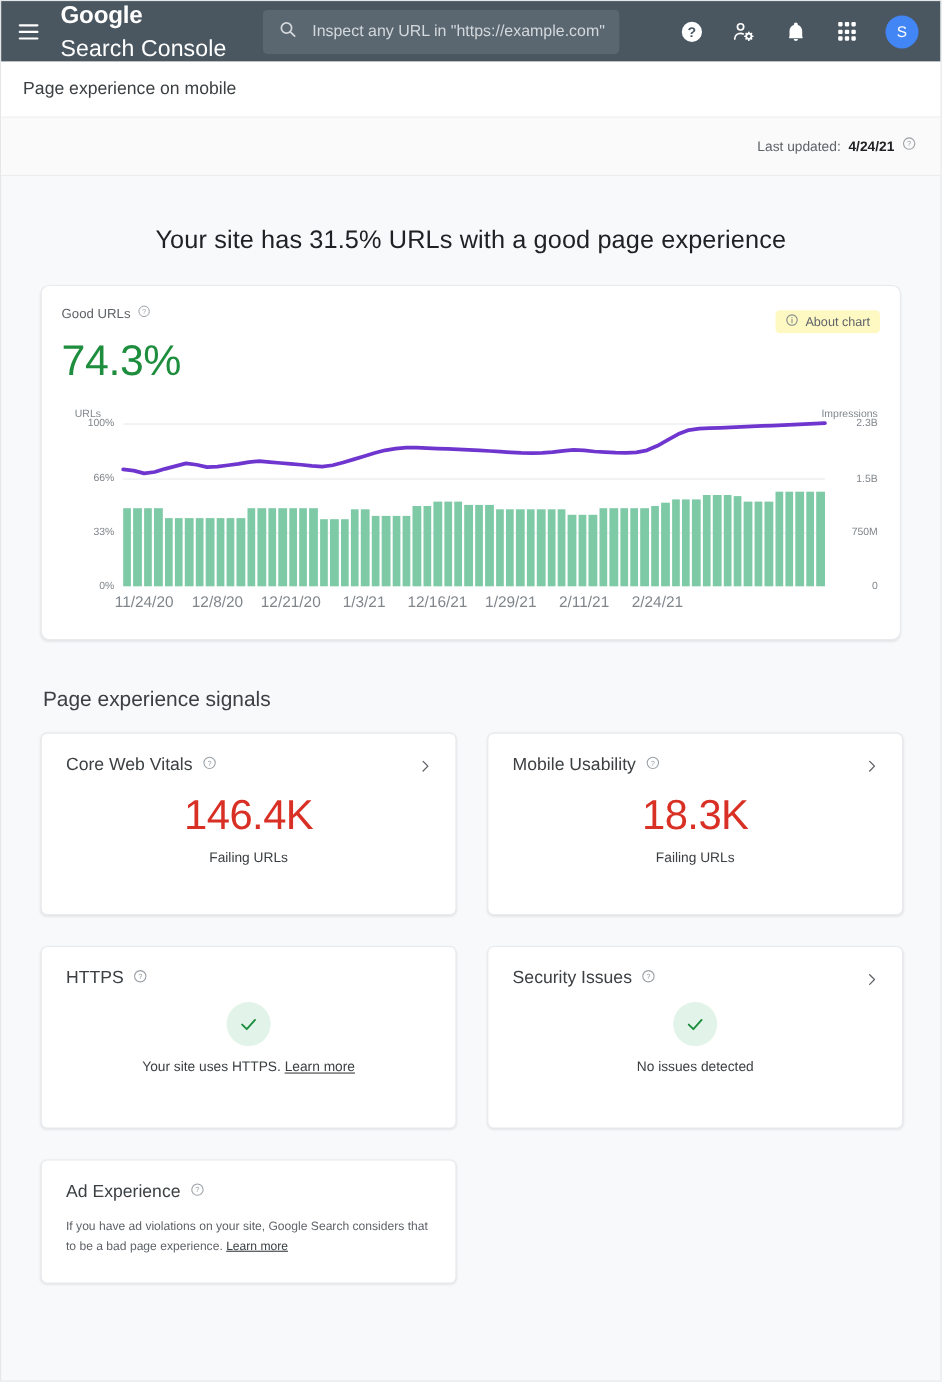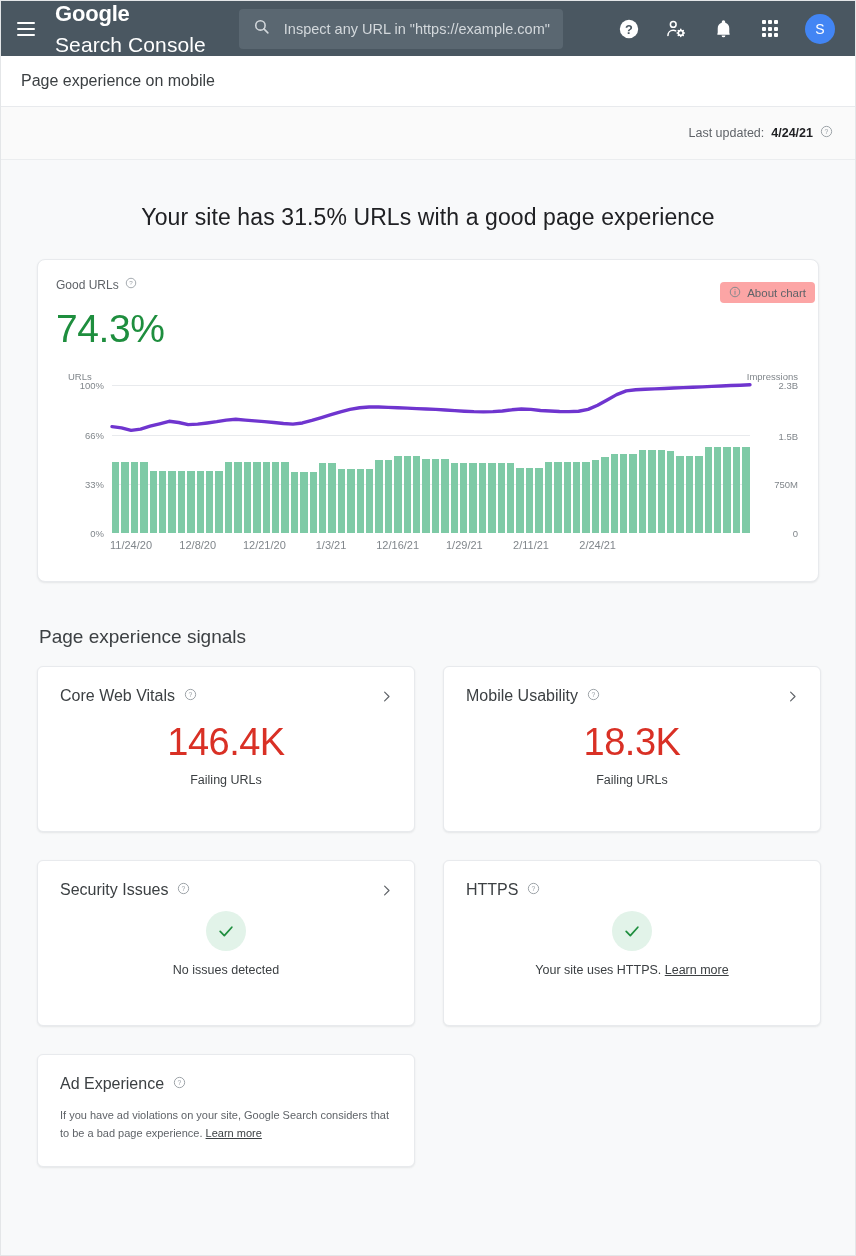--- a/index.html
+++ b/index.html
@@ -214,22 +214,22 @@
     margin-top: 15px;
     font-weight: 400;
     letter-spacing: -.4px;
   }
   .mval.green { color: #1e8e3e; }
   .mval.purple { color: #7b3ff2; }
 
   .aboutchart {
     position: absolute;
     top: 22px;
-    right: 3px;
-    background: #fca5a5;
+    right: 18px;
+    background: #fef9c3;
     border-radius: 4px;
     height: 21px;
     display: flex;
     align-items: center;
     gap: 6px;
     padding: 0 9px;
     cursor: pointer;
   }
   .aboutchart .t {
     font-size: 11.5px;
@@ -295,21 +295,21 @@
   }
   .xticks {
     position: absolute;
     left: 56px;
     right: 50px;
     top: 168px;
     height: 16px;
   }
   .xtick {
     position: absolute;
-    font-size: 11px;
+    font-size: 14px;
     color: #80868b;
     transform: translateX(-50%);
     white-space: nowrap;
   }
 
   
   .signals-title {
     font-size: 19px;
     color: #3c4043;
     margin: 44px 0 18px 2px;
@@ -655,20 +655,43 @@
           <svg width="15" height="15" viewBox="0 0 24 24" fill="none" stroke="#5f6368" stroke-width="1.9" stroke-linecap="round" stroke-linejoin="round">
               <polyline points="9,5 16,12 9,19"></polyline>
             </svg>
         </span>
         <div class="bignum">18.3K</div>
         <div class="subnum">Failing URLs</div>
       </div>
 
       <div class="scard tall">
         <div class="scard-head">
+          <span class="h">HTTPS</span>
+          <span class="helpicon">
+            <svg width="13" height="13" viewBox="0 0 24 24" fill="none" stroke="#9aa0a6" stroke-width="1.8">
+                <circle cx="12" cy="12" r="9.5"></circle>
+                <text x="12" y="16.5" font-size="12.5" font-family="Liberation Sans, sans-serif" text-anchor="middle" fill="#9aa0a6" stroke="none">?</text>
+              </svg>
+          </span>
+        </div>
+        <div class="okwrap">
+          <div class="okcircle">
+            <svg width="20" height="20" viewBox="0 0 24 24" fill="none" stroke="#1e8e3e" stroke-width="2.1" stroke-linecap="round" stroke-linejoin="round">
+                <polyline points="5,12.5 10,17.5 19,7.5"></polyline>
+              </svg>
+          </div>
+          <div class="oktext">
+            <span>Your site uses HTTPS.</span>
+            <span class="link">Learn more</span>
+          </div>
+        </div>
+      </div>
+
+      <div class="scard tall">
+        <div class="scard-head">
           <span class="h">Security Issues</span>
           <span class="helpicon">
             <svg width="13" height="13" viewBox="0 0 24 24" fill="none" stroke="#9aa0a6" stroke-width="1.8">
                 <circle cx="12" cy="12" r="9.5"></circle>
                 <text x="12" y="16.5" font-size="12.5" font-family="Liberation Sans, sans-serif" text-anchor="middle" fill="#9aa0a6" stroke="none">?</text>
               </svg>
           </span>
         </div>
         <span class="chevron">
           <svg width="15" height="15" viewBox="0 0 24 24" fill="none" stroke="#5f6368" stroke-width="1.9" stroke-linecap="round" stroke-linejoin="round">
@@ -678,43 +701,20 @@
         <div class="okwrap">
           <div class="okcircle">
             <svg width="20" height="20" viewBox="0 0 24 24" fill="none" stroke="#1e8e3e" stroke-width="2.1" stroke-linecap="round" stroke-linejoin="round">
                 <polyline points="5,12.5 10,17.5 19,7.5"></polyline>
               </svg>
           </div>
           <div class="oktext">No issues detected</div>
         </div>
       </div>
 
-      <div class="scard tall">
-        <div class="scard-head">
-          <span class="h">HTTPS</span>
-          <span class="helpicon">
-            <svg width="13" height="13" viewBox="0 0 24 24" fill="none" stroke="#9aa0a6" stroke-width="1.8">
-                <circle cx="12" cy="12" r="9.5"></circle>
-                <text x="12" y="16.5" font-size="12.5" font-family="Liberation Sans, sans-serif" text-anchor="middle" fill="#9aa0a6" stroke="none">?</text>
-              </svg>
-          </span>
-        </div>
-        <div class="okwrap">
-          <div class="okcircle">
-            <svg width="20" height="20" viewBox="0 0 24 24" fill="none" stroke="#1e8e3e" stroke-width="2.1" stroke-linecap="round" stroke-linejoin="round">
-                <polyline points="5,12.5 10,17.5 19,7.5"></polyline>
-              </svg>
-          </div>
-          <div class="oktext">
-            <span>Your site uses HTTPS.</span>
-            <span class="link">Learn more</span>
-          </div>
-        </div>
-      </div>
-
       <div class="scard short">
         <div class="scard-head">
           <span class="h">Ad Experience</span>
           <span class="helpicon">
             <svg width="13" height="13" viewBox="0 0 24 24" fill="none" stroke="#9aa0a6" stroke-width="1.8">
                 <circle cx="12" cy="12" r="9.5"></circle>
                 <text x="12" y="16.5" font-size="12.5" font-family="Liberation Sans, sans-serif" text-anchor="middle" fill="#9aa0a6" stroke="none">?</text>
               </svg>
           </span>
         </div>

